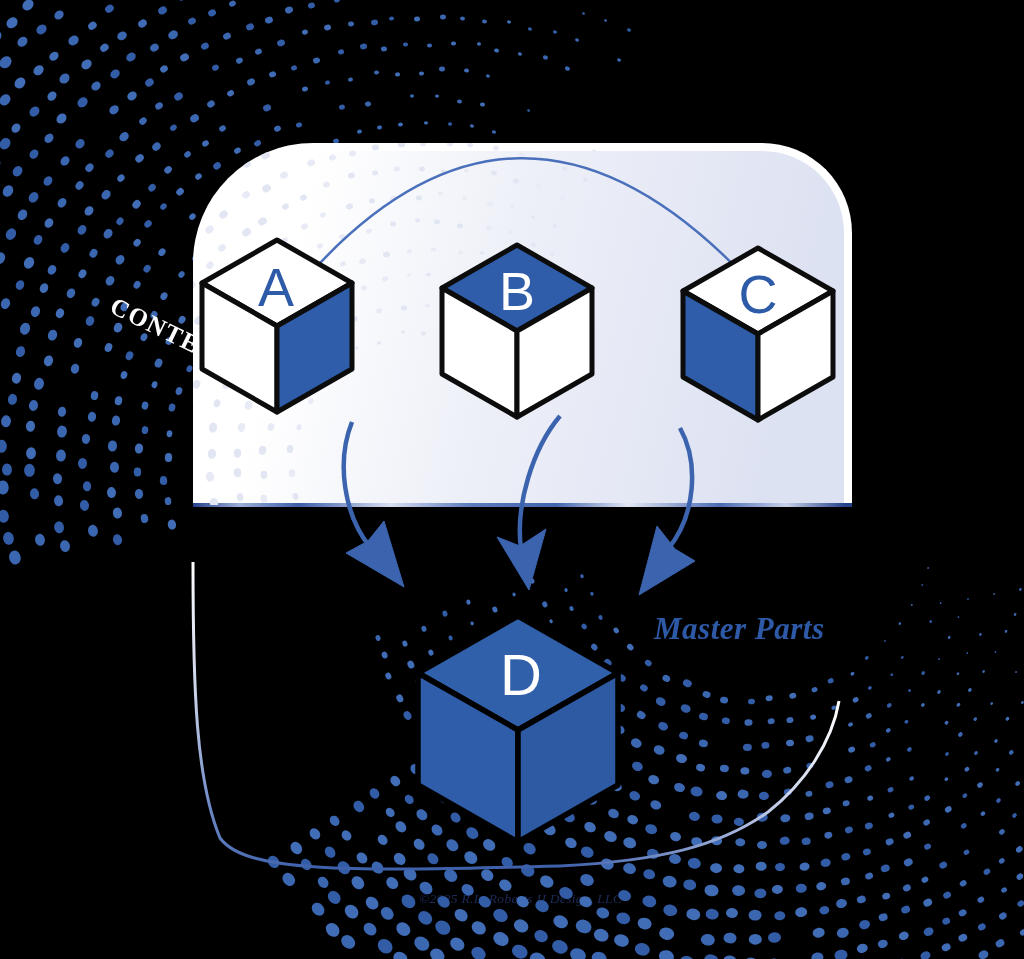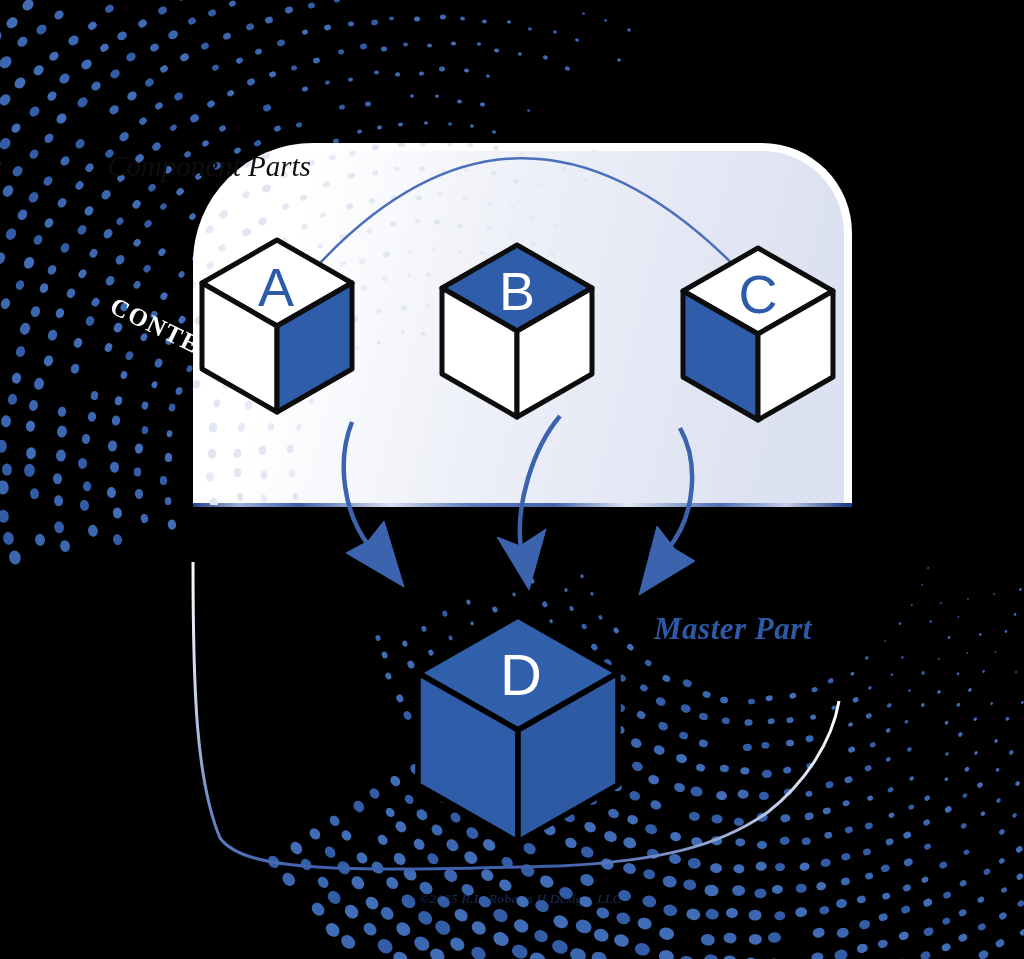--- a/index.html
+++ b/index.html
@@ -1157,15 +1157,14 @@
     <text class="cube-letter" x="758" y="313" font-size="54" fill="#2e5ba8" text-anchor="middle">C</text>
 
     <g stroke="#000000" stroke-width="5.5" stroke-linejoin="round">
       <polygon points="518,616 618,673 518,730 418,673" fill="#3160ab"></polygon>
       <polygon points="418,673 518,730 518,842 418,785" fill="#2f5da9"></polygon>
       <polygon points="518,730 618,673 618,785 518,842" fill="#2e5aa4"></polygon>
     </g>
     <text class="cube-letter" x="521" y="695" font-size="58" fill="#ffffff" text-anchor="middle">D</text>
   </svg>
 
-  <div class="component">Component Parts</div>
-  <div class="master">Master Part</div>
+  <div class="master">Master Parts</div>
 </div>
 
 </body></html>

